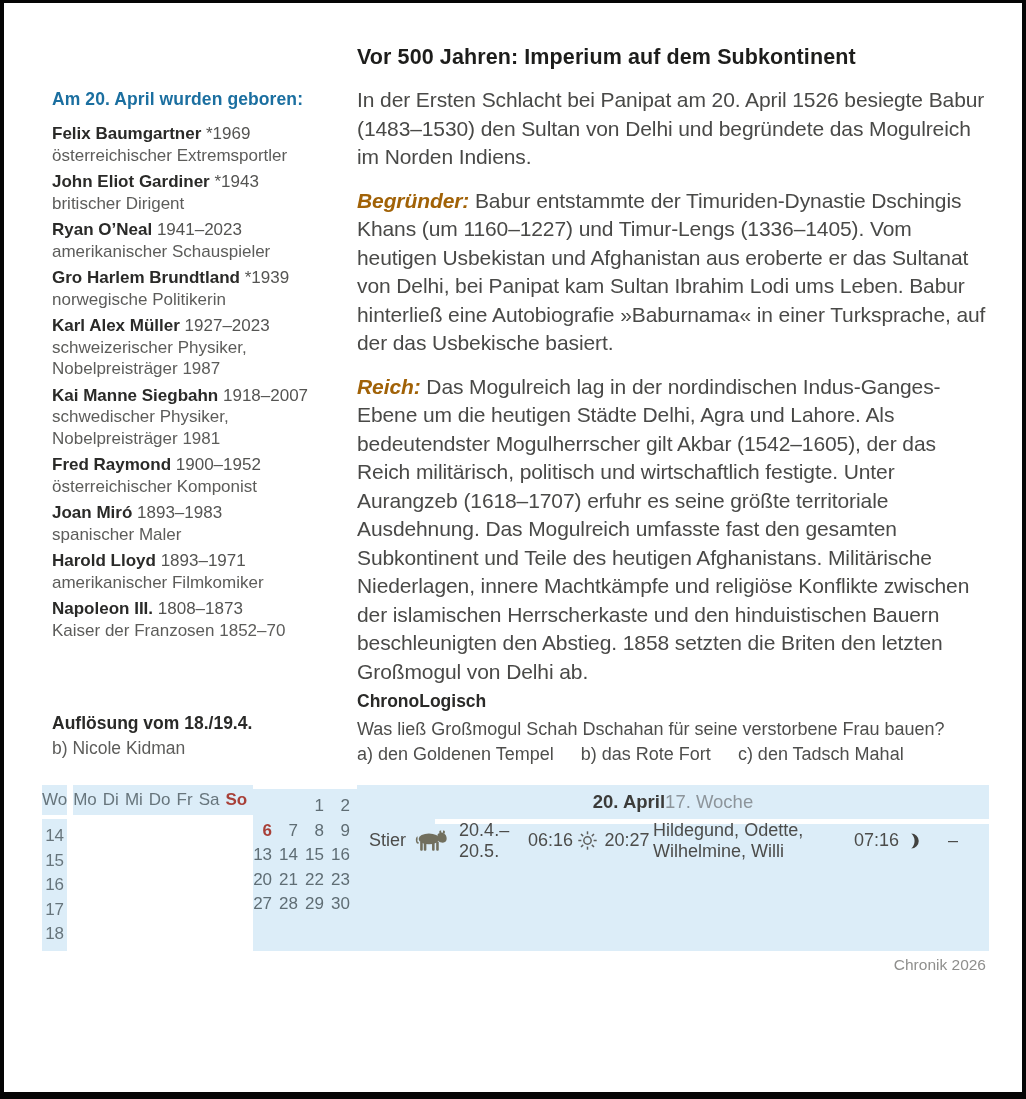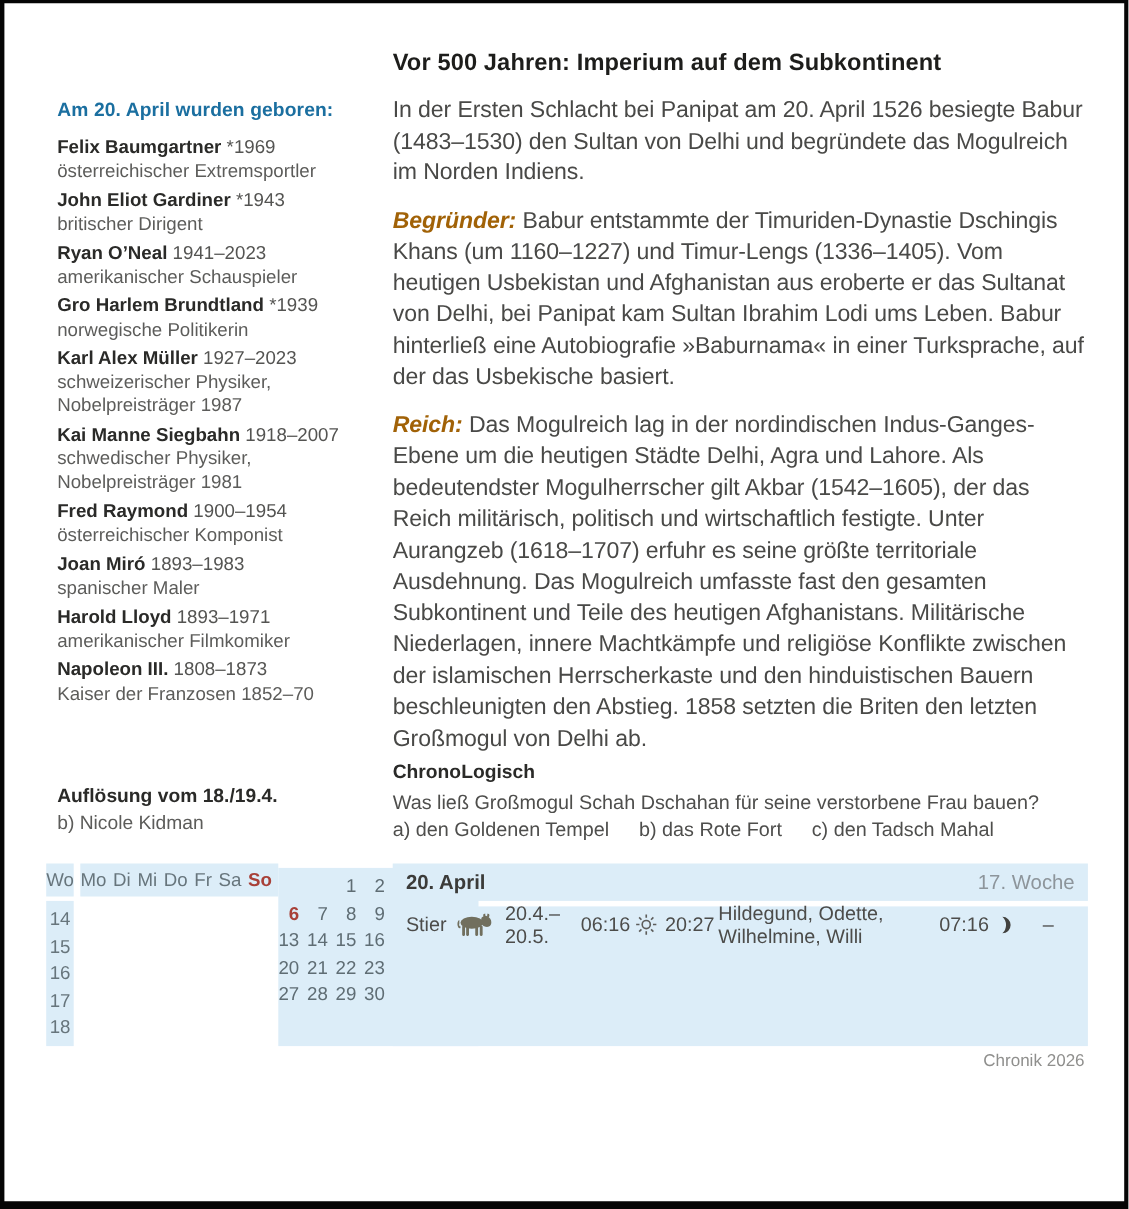--- a/index.html
+++ b/index.html
@@ -51,21 +51,21 @@
   .cal-col-wo .cal-head{grid-template-columns:1fr;text-align:center;}
   .cal-main .cal-head{grid-template-columns:repeat(7,1fr);}
   .cal-main .cal-head span{text-align:right;padding-right:6px;}
   .week-nums{display:grid;grid-auto-rows:24.5px;align-items:center;text-align:center;}
   .days-grid{display:grid;grid-template-columns:repeat(7,1fr);grid-auto-rows:24.5px;align-items:center;}
   .days-grid span{text-align:right;padding-right:7px;color:#5f6d74;}
   .red{color:var(--highlight-red) !important;font-weight:bold;}
   
   .day-panel{position:absolute;left:353px;top:782px;width:632px;height:166px;display:flex;flex-direction:column;}
   .dp-head{height:34px;background:var(--panel-blue);display:flex;align-items:center;
-           justify-content:space-between;padding:0 12px;font-size:18.5px;}
+           justify-content:center;padding:0 12px;font-size:18.5px;}
   .dp-head .date{font-weight:bold;color:#3b3b39;}
   .dp-head .week{color:#8d959b;}
   .dp-body{background:var(--panel-blue);margin-top:5px;flex:1;display:flex;flex-direction:row;
            justify-content:flex-end;padding:0 10px 8px 12px;}
   .dp-row{height:33px;display:flex;align-items:center;justify-content:space-between;
           font-size:18px;color:#4c4c4a;}
   .dp-left{display:flex;align-items:center;}
   .dp-times{display:flex;align-items:center;}
   .dp-times .t-rise{width:50px;text-align:right;}
   .dp-times .t-icon{width:28px;display:flex;justify-content:center;align-items:center;}
@@ -81,21 +81,21 @@
 
   <section class="birthdays">
     <h2>Am 20. April wurden geboren:</h2>
     <div>
         <div class="entry"><span class="nm">Felix Baumgartner</span> <span class="yr">*1969</span><div class="ds">österreichischer Extremsportler</div></div>
         <div class="entry"><span class="nm">John Eliot Gardiner</span> <span class="yr">*1943</span><div class="ds">britischer Dirigent</div></div>
         <div class="entry"><span class="nm">Ryan O’Neal</span> <span class="yr">1941–2023</span><div class="ds">amerikanischer Schauspieler</div></div>
         <div class="entry"><span class="nm">Gro Harlem Brundtland</span> <span class="yr">*1939</span><div class="ds">norwegische Politikerin</div></div>
         <div class="entry"><span class="nm">Karl Alex Müller</span> <span class="yr">1927–2023</span><div class="ds">schweizerischer Physiker, Nobelpreisträger 1987</div></div>
         <div class="entry"><span class="nm">Kai Manne Siegbahn</span> <span class="yr">1918–2007</span><div class="ds">schwedischer Physiker, Nobelpreisträger 1981</div></div>
-        <div class="entry"><span class="nm">Fred Raymond</span> <span class="yr">1900–1954</span><div class="ds">österreichischer Komponist</div></div>
+        <div class="entry"><span class="nm">Fred Raymond</span> <span class="yr">1900–1952</span><div class="ds">österreichischer Komponist</div></div>
         <div class="entry"><span class="nm">Joan Miró</span> <span class="yr">1893–1983</span><div class="ds">spanischer Maler</div></div>
         <div class="entry"><span class="nm">Harold Lloyd</span> <span class="yr">1893–1971</span><div class="ds">amerikanischer Filmkomiker</div></div>
         <div class="entry"><span class="nm">Napoleon III.</span> <span class="yr">1808–1873</span><div class="ds">Kaiser der Franzosen 1852–70</div></div>
       </div>
   </section>
 
   <section class="solution">
     <div class="hd">Auflösung vom 18./19.4.</div>
     <div class="ans">b) Nicole Kidman</div>
   </section>

